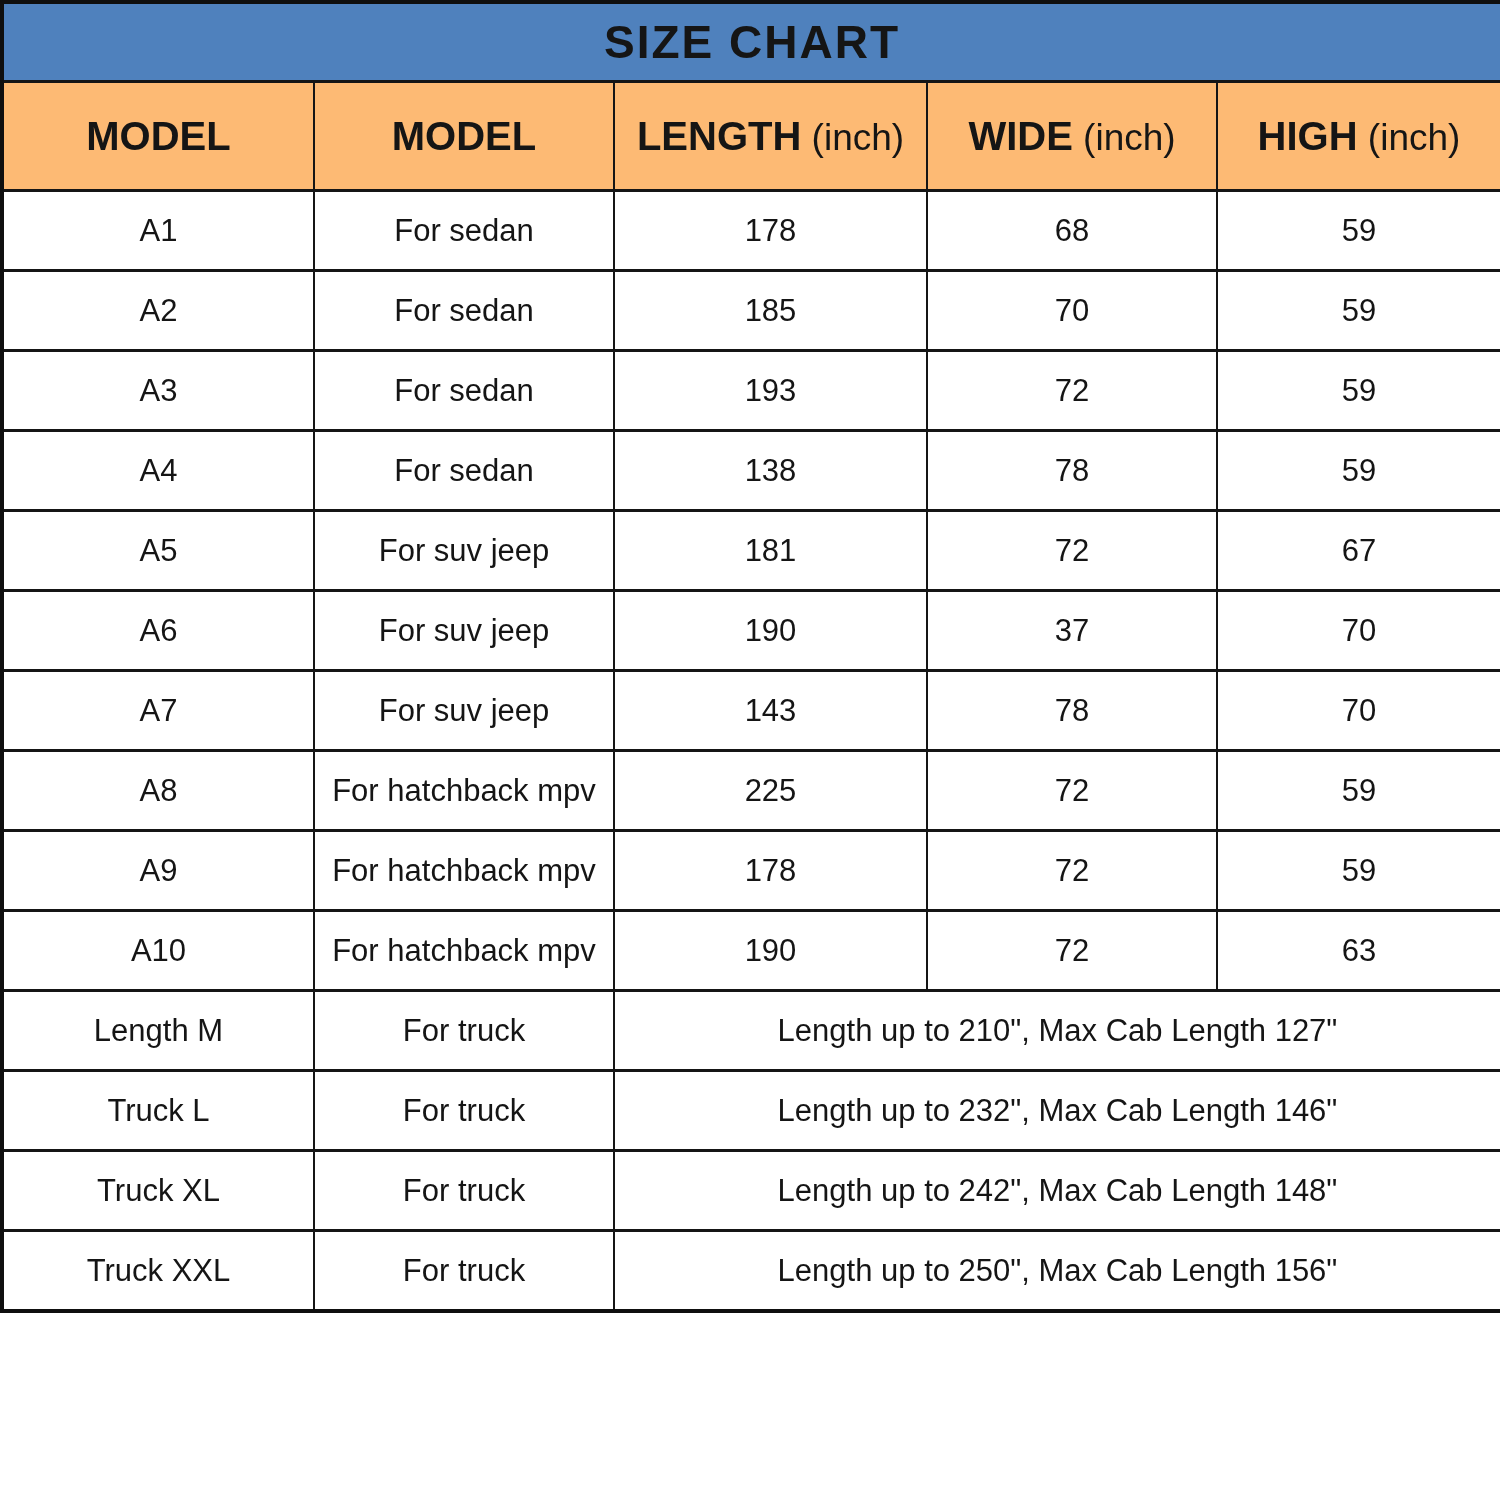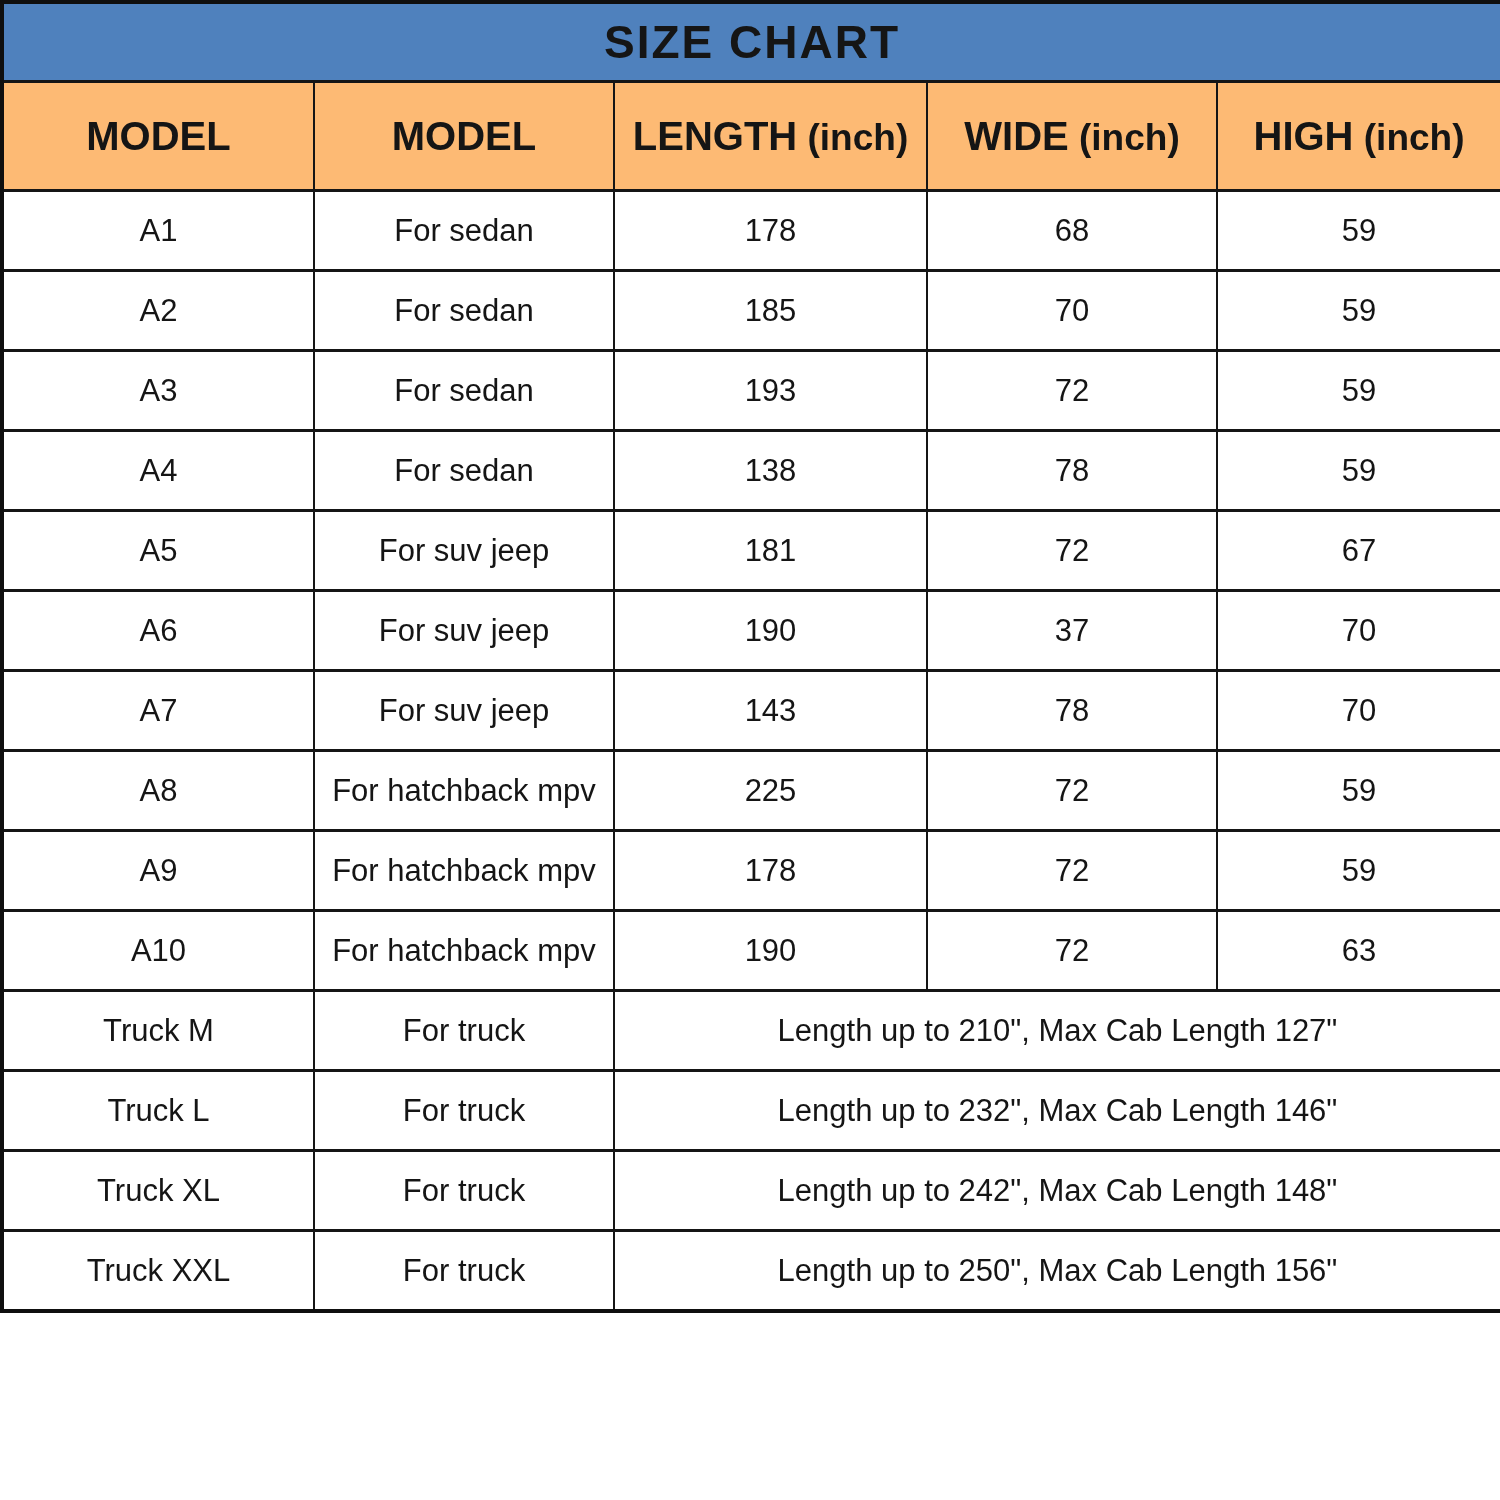--- a/index.html
+++ b/index.html
@@ -33,21 +33,21 @@
     letter-spacing:2px;
     border-bottom-width:2px;
   }
   .r-head th{
     background:#fdba74;
     height:106px;
     font-size:40px;
     font-weight:bold;
   }
   .hu{
-    font-weight:bold;
+    font-weight:normal;
     font-size:37px;
   }
   tbody td{
     height:77px;
     font-size:31px;
     background:#ffffff;
   }
   td.model-cell{ }
   td.spec-cell{ }
 </style>
@@ -139,21 +139,21 @@
         <td>59</td>
       </tr>
       <tr>
         <td class="model-cell">A10</td>
         <td>For hatchback mpv</td>
         <td>190</td>
         <td>72</td>
         <td>63</td>
       </tr>
       <tr>
-        <td class="model-cell">Truck M</td>
+        <td class="model-cell">Length M</td>
         <td>For truck</td>
         <td colspan="3" class="spec-cell">Length up to 210", Max Cab Length 127"</td>
       </tr>
       <tr>
         <td class="model-cell">Truck L</td>
         <td>For truck</td>
         <td colspan="3" class="spec-cell">Length up to 232", Max Cab Length 146"</td>
       </tr>
       <tr>
         <td class="model-cell">Truck XL</td>

